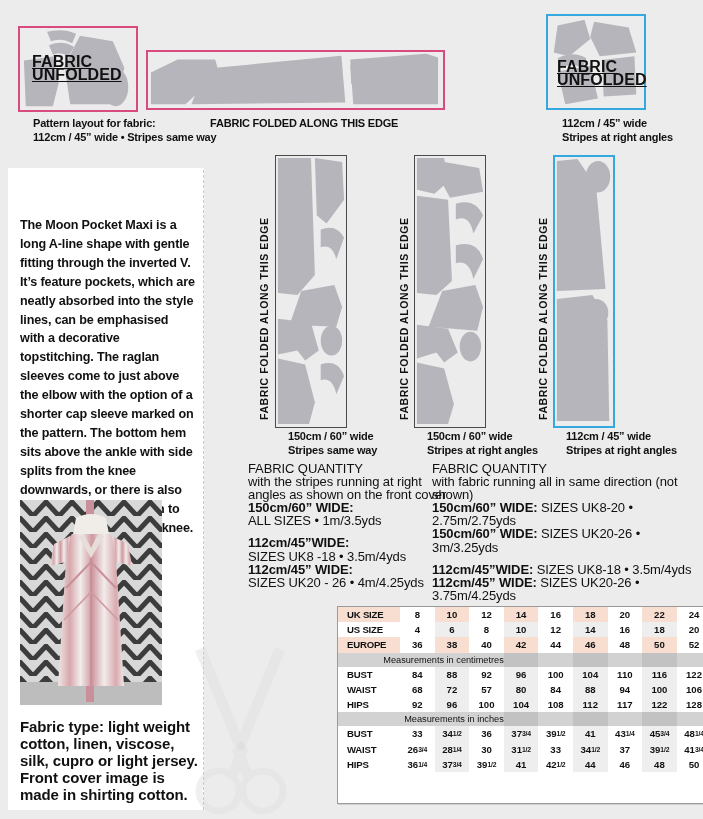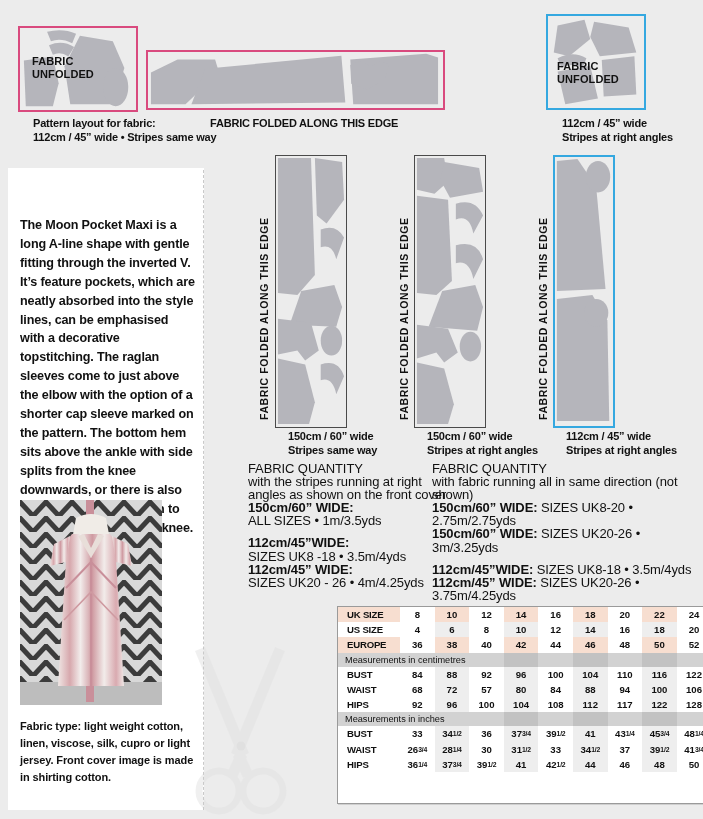--- a/index.html
+++ b/index.html
@@ -17,22 +17,22 @@
   .cap { font-weight: bold; font-size: 11px; line-height: 13.5px; letter-spacing: -0.2px; margin-left: 16px; }
   .piece { fill: #b5b5bb; }
   .panel-white { position: absolute; background: #ffffff; }
 
   
   .layoutbox { position: absolute; background: #ececec; }
   .layoutbox.pink   { border: 2px solid #d94a7e; }
   .layoutbox.blue   { border: 2px solid #35a8e0; }
   .layoutbox.dark   { border: 1.5px solid #4a4a4a; }
   .boxlabel {
-    position: absolute; font-weight: bold; font-size: 11px;
-    line-height: 13px; letter-spacing: 0.1px; color: #111; z-index: 4;
+    position: absolute; font-weight: bold; font-size: 16px;
+    line-height: 13px; letter-spacing: 0.1px; color: #111; z-index: 4; text-decoration: underline;
   }
 
   
   .vrail {
     position: absolute;
     writing-mode: vertical-rl;
     transform: rotate(180deg);
     font-weight: bold;
     font-size: 10.5px;
     letter-spacing: 0.6px;
@@ -43,21 +43,21 @@
   .desc {
     position: absolute;
     font-weight: bold;
     font-size: 12.6px;
     line-height: 18.9px;
     letter-spacing: -0.15px;
     color: #111;
   }
   .fabrictype {
     position: absolute;
-    font-size: 11px;
+    font-size: 15px;
     line-height: 17px;
     font-weight: bold;
     letter-spacing: -0.1px;
   }
   .fabrictype .norm { font-weight: bold; }
 
   
   .qty { position: absolute; font-size: 13px; line-height: 13.1px; letter-spacing: -0.1px; }
   .qty .b { font-weight: bold; }
   .qty .sp { display: block; height: 9px; }
@@ -77,21 +77,21 @@
     height: 15.2px;
     line-height: 15.2px;
     padding: 0;
     white-space: nowrap;
   }
   table.sz td.lbl { text-align: left; padding-left: 9px; letter-spacing: -0.2px; }
   td.hl { background: #f7ded0; }
   td.alt { background: #eeeeee; }
   tr.sep td {
     background: #d2d2d2;
-    text-align: left;
+    text-align: right;
     font-weight: normal;
     font-size: 9.2px;
     height: 14px;
     line-height: 14px;
   }
   tr.sep td.sepdark { background: #c2c2c2; }
   tr.sep td.seplbl { padding-left: 7px; }
   .fr { font-size: 6.8px; vertical-align: 0.18em; letter-spacing: -0.2px; }
 
   

